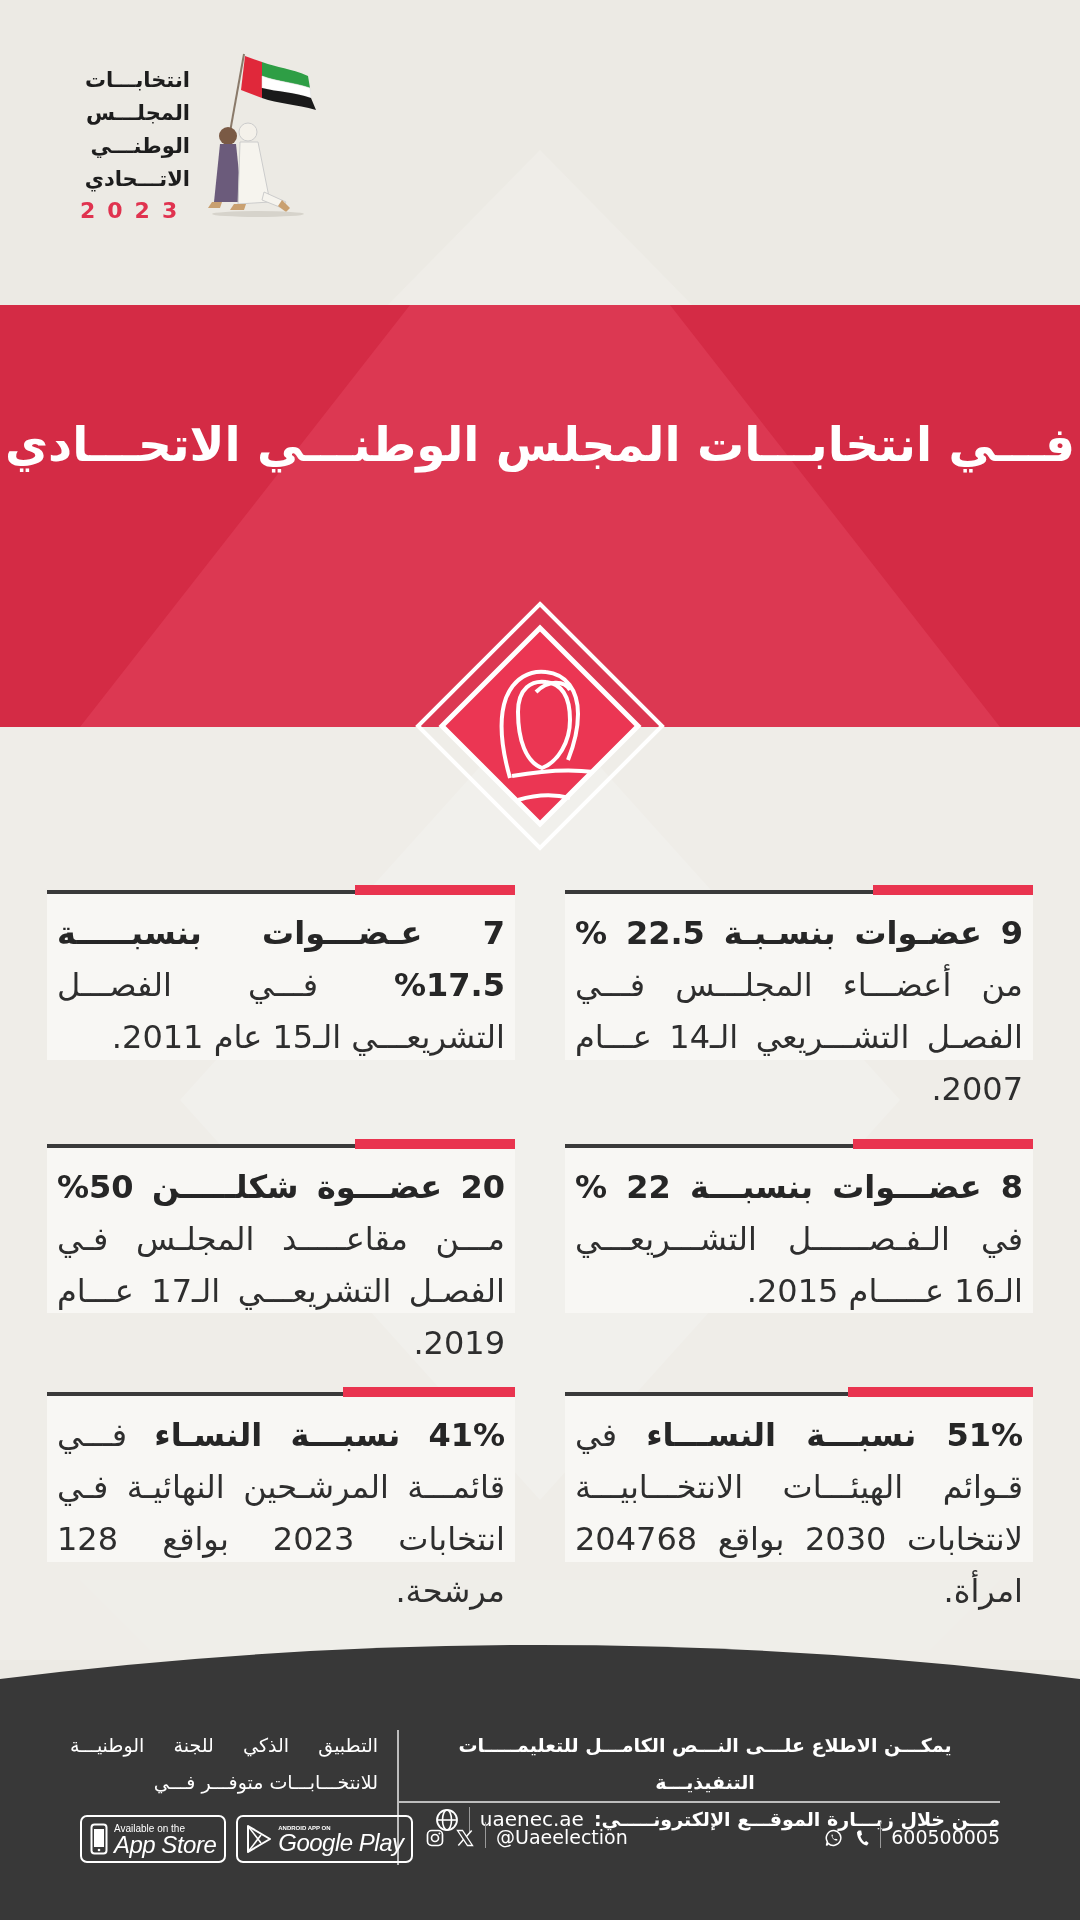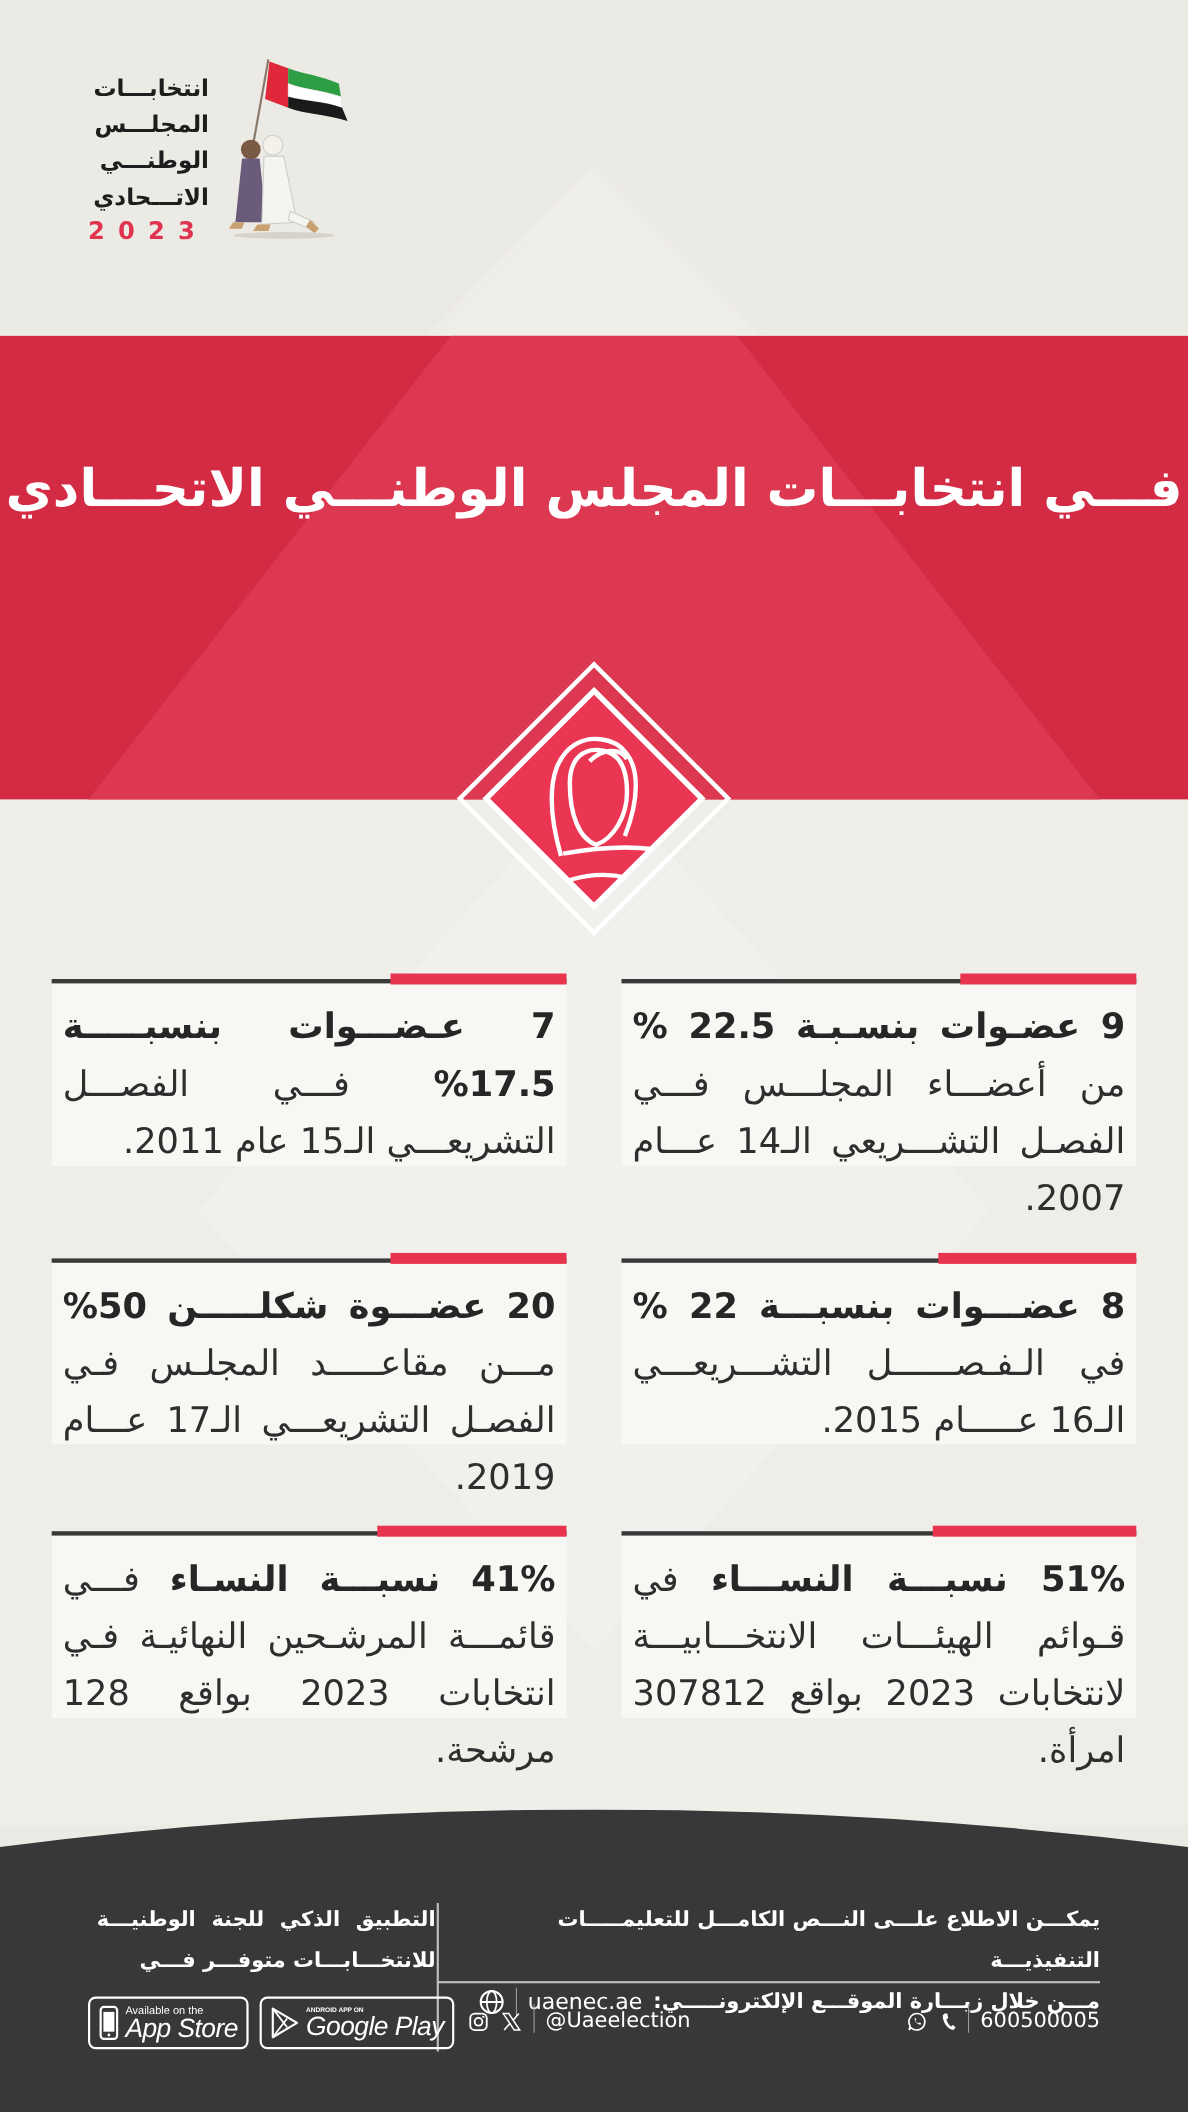--- a/index.html
+++ b/index.html
@@ -47,37 +47,37 @@
   .card-rule .dark { position: absolute; left: 0; right: 0; top: 5px; height: 4px; background: #3a3a3a; }
   .card-rule .red { position: absolute; right: 0; top: 0; height: 10px; background: #E9344F; }
   .card-body { font-size: 32px; line-height: 52px; color: #2e2e2e; padding-top: 4px; }
   .card-body b { font-weight: bold; color: #262626; }
 
   
   .footer { position: absolute; left: 0; top: 1645px; width: 1080px; height: 275px; }
   .footer svg.shape { position: absolute; left: 0; top: 0; }
   .f-right {
     position: absolute; left: 410px; top: 82px; width: 590px;
-    direction: rtl; text-align: right; color: #ffffff;
+    direction: rtl; text-align: center; color: #ffffff;
     font-size: 19px; line-height: 37px; font-weight: bold;
   }
   .f-right .line2 { display: flex; flex-direction: row; align-items: center; gap: 10px; }
   .f-right .url { direction: ltr; font-weight: normal; font-size: 20px; }
   .vsep { display: inline-block; width: 1px; height: 26px; background: #9a9a9a; }
   .hsep { position: absolute; left: 398px; top: 156px; width: 602px; height: 2px; background: #bdbdbd; }
   .vdiv { position: absolute; left: 397px; top: 85px; width: 2px; height: 135px; background: #bdbdbd; }
   .contact-row {
     position: absolute; left: 425px; top: 172px; width: 575px; height: 36px;
     display: flex; justify-content: space-between; align-items: center; color: #fff;
   }
   .contact-group { display: flex; align-items: flex-end; gap: 10px; font-size: 19px; }
   .f-left {
-    position: absolute; left: 88px; top: 82px; width: 308px;
+    position: absolute; left: 70px; top: 82px; width: 308px;
     direction: rtl; text-align: justify; color: #fff;
-    font-size: 19px; line-height: 37px; font-weight: bold;
+    font-size: 19px; line-height: 37px; font-weight: normal;
   }
   .stores { position: absolute; left: 80px; top: 170px; display: flex; gap: 10px; }
   .store-badge {
     height: 48px; border: 2px solid #fff; border-radius: 7px;
     display: flex; align-items: center; gap: 6px; padding: 0 8px; color: #fff;
     font-family: "Liberation Sans", sans-serif;
   }
   .store-badge .small { font-size: 10px; line-height: 11px; display: block; }
   .store-badge .big { font-size: 24px; line-height: 22px; display: block; letter-spacing: -0.5px; font-style: italic; }
   .store-badge .tiny { font-size: 6px; line-height: 8px; display: block; font-weight: bold; }
@@ -172,21 +172,21 @@
       <div class="red" style="width:160px;"></div>
     </div>
   <div class="card-body"><b>20 عضـــوة شكلـــــن 50%</b><span> مـــن مقاعـــــد المجلـس فـي الفصـل التشريعـــي الـ17 عـــام 2019.</span></div>
 </div>
 
 <div class="card" style="left:565px; top:1395px; height:167px;">
   <div class="card-rule">
       <div class="dark"></div>
       <div class="red" style="width:185px;"></div>
     </div>
-  <div class="card-body"><b>51% نسبـــة النســـاء</b><span> في قـوائم الهيئـــات الانتخـــابيـــة لانتخابات 2023 بواقع 307812 امرأة.</span></div>
+  <div class="card-body"><b>51% نسبـــة النســـاء</b><span> في قـوائم الهيئـــات الانتخـــابيـــة لانتخابات 2030 بواقع 204768 امرأة.</span></div>
 </div>
 
 <div class="card" style="left:47px; top:1395px; height:167px;">
   <div class="card-rule">
       <div class="dark"></div>
       <div class="red" style="width:172px;"></div>
     </div>
   <div class="card-body"><b>41% نسبـــة النسـاء</b><span> فـــي قائمـــة المرشـحين النهائيـة فـي انتخابات 2023 بواقع 128 مرشحة.</span></div>
 </div>
 

